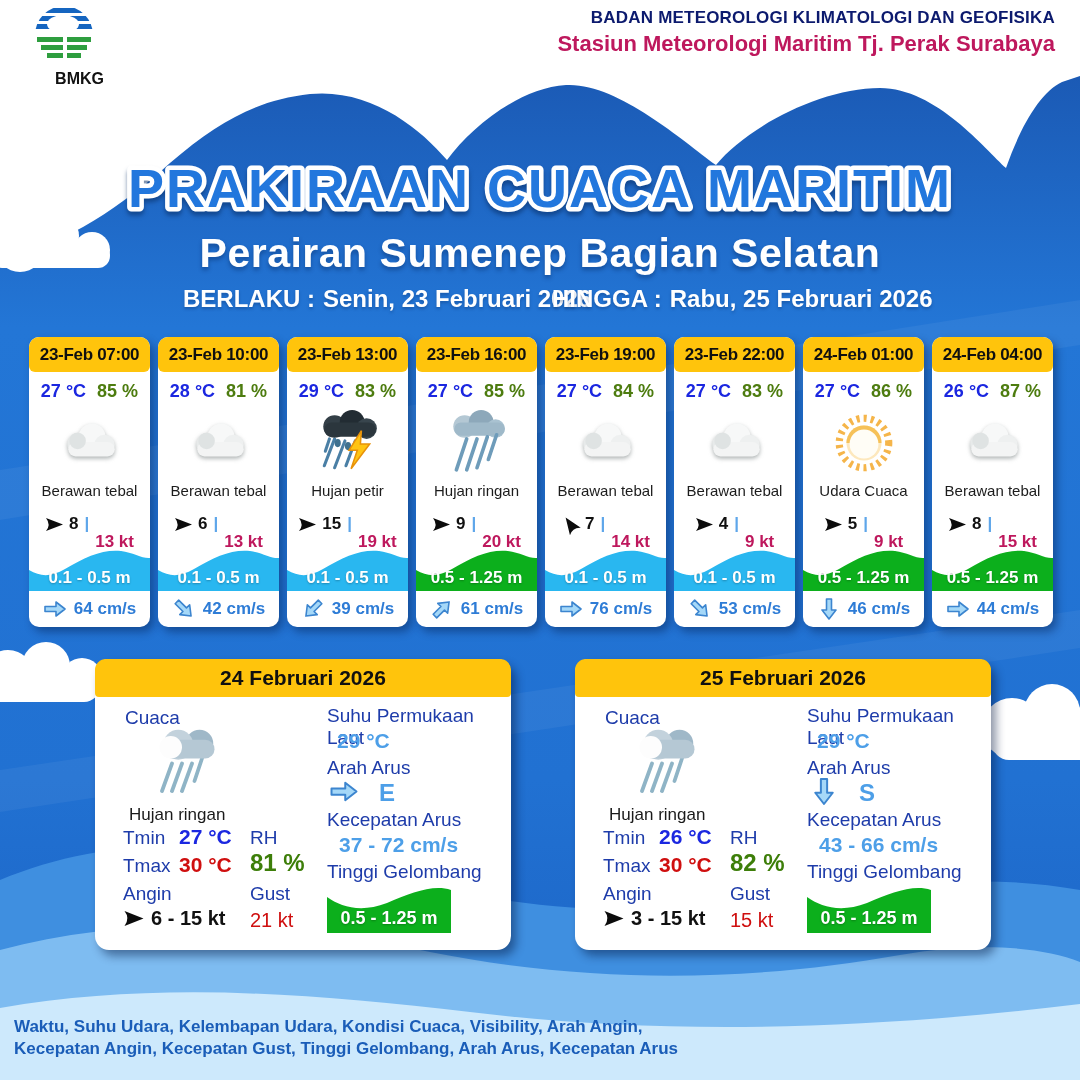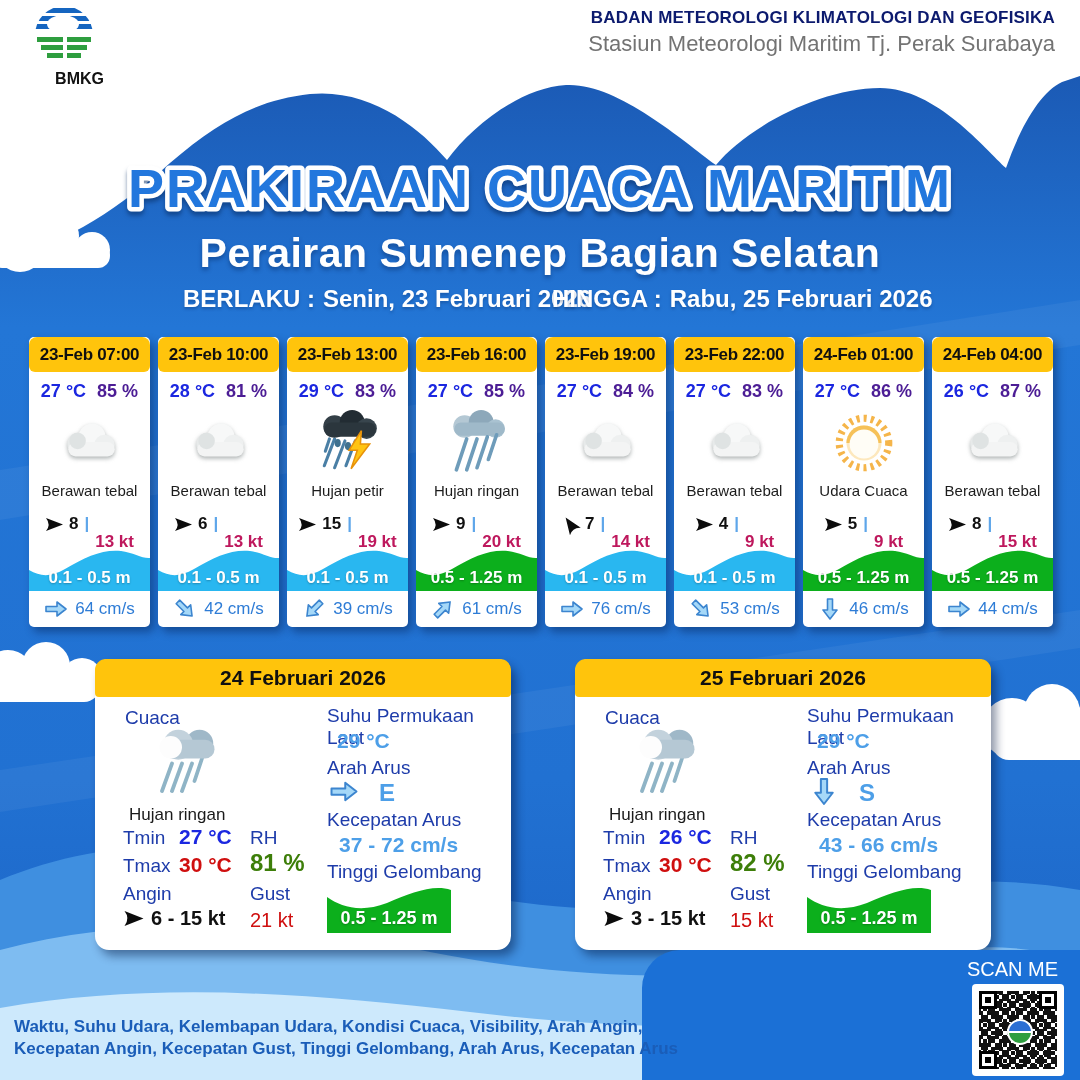--- a/index.html
+++ b/index.html
@@ -3,55 +3,55 @@
 <meta charset="utf-8">
 <style>
   html,body{margin:0;padding:0;background:#666;}
   .canvas{position:relative;width:1080px;height:1080px;overflow:hidden;background:#ffffff;
           font-family:"Liberation Sans",sans-serif;margin:0 auto;}
   .bg{position:absolute;left:0;top:0;z-index:0;}
 
   
   .org{position:absolute;top:8px;right:25px;text-align:right;z-index:2;}
   .org-l1{font-size:17px;font-weight:bold;color:#0c1a6e;letter-spacing:.2px;}
-  .org-l2{font-size:22px;font-weight:normal;color:#737373;margin-top:3px;}
+  .org-l2{font-size:22px;font-weight:bold;color:#be185d;margin-top:3px;}
   .logo{position:absolute;left:24px;top:4px;z-index:2;width:80px;text-align:center;}
   .logo-txt{font-size:16px;font-weight:bold;color:#111;margin-top:0px;text-align:right;}
 
   
   .title-svg{position:absolute;left:0;top:155px;z-index:2;}
   .subtitle{position:absolute;left:0;top:230px;width:100%;text-align:center;z-index:2;
             font-size:41px;font-weight:bold;color:#fff;letter-spacing:.5px;
             text-shadow:0 3px 4px rgba(5,40,95,.45);}
   .valid{position:absolute;top:285px;z-index:2;color:#fff;font-size:24px;font-weight:bold;
          text-shadow:0 2px 3px rgba(5,40,95,.35);}
   .valid .v-label{margin-right:8px;}
   .valid-from{left:145px;margin-left:38px;} .valid-to{left:552px;}
 
   
   .cards{position:absolute;left:29px;top:337px;display:flex;gap:8px;z-index:2;}
-  .card{width:121px;height:290px;background:#fff;border-radius:5px;overflow:hidden;
+  .card{width:121px;height:290px;background:#fff;border-radius:10px;overflow:hidden;
         display:flex;flex-direction:column;box-shadow:4px 5px 8px rgba(0,25,70,.42);}
   .card-h{height:35px;line-height:35px;background:#ffc40c;border-radius:8px 8px 6px 6px;
           text-align:center;font-size:17px;font-weight:bold;color:#101010;letter-spacing:-.3px;}
   .temp-row{display:flex;justify-content:center;gap:11px;margin-top:9px;
             font-size:18px;font-weight:bold;}
-  .tv{color:#1b27e0;} .hv{color:#4c1d95;}
+  .tv{color:#1b27e0;} .hv{color:#4d7c0f;}
   .icon-wrap{height:76px;display:flex;align-items:center;justify-content:center;margin-top:3px;}
   .desc{text-align:center;font-size:15px;color:#1c1c1c;margin-top:1px;}
   .wind-row{margin-top:auto;display:flex;align-items:center;justify-content:center;gap:5px;
             height:30px;font-size:17px;font-weight:bold;color:#111;}
   .pipe{color:#5ea6ea;font-weight:bold;margin:0 1px;}
   .gust{color:#be185d;margin-top:36px;}
   .waveband{position:relative;height:47px;margin-top:5px;}
   .waveband svg{position:absolute;left:0;top:0;}
   .wave-label{position:absolute;left:0;right:0;bottom:3px;text-align:center;color:#fff;
               font-weight:bold;font-size:17px;text-shadow:0 1px 2px rgba(0,0,0,.25);}
   .cur-row{height:36px;display:flex;align-items:center;justify-content:center;gap:7px;
-           font-size:17px;font-weight:normal;color:#2e7cd6;}
+           font-size:17px;font-weight:bold;color:#2e7cd6;}
 
   
   .dcard{position:absolute;top:659px;width:416px;height:291px;background:#fff;border-radius:14px;
          box-shadow:5px 6px 10px rgba(0,20,60,.45);z-index:2;}
   .dcard-1{left:95px;} .dcard-2{left:575px;}
   .dcard-h{height:38px;line-height:38px;background:#ffc40c;border-radius:11px 11px 4px 4px;
            text-align:center;font-size:21px;font-weight:bold;color:#101010;}
   .dcard .abs{position:absolute;}
   .d-lbl{font-size:19px;color:#1e3caa;}
   .d-blk{font-size:17px;color:#1a1a1a;}
@@ -593,24 +593,14 @@
         </svg>
       <div class="wave-label">0.5 - 1.25 m</div>
     </div>
   </div>
 
   <div class="footer">
     <div>Waktu, Suhu Udara, Kelembapan Udara, Kondisi Cuaca, Visibility, Arah Angin,</div>
     <div>Kecepatan Angin, Kecepatan Gust, Tinggi Gelombang, Arah Arus, Kecepatan Arus</div>
   </div>
 
-  <div class="scan">
-    <div class="scan-label">SCAN ME</div>
-    <div class="qr">
-      <div class="qr-pat"></div>
-      <div class="qr-f tl"></div>
-      <div class="qr-f tr"></div>
-      <div class="qr-f bl"></div>
-      <div class="qr-logo"></div>
-    </div>
-  </div>
 
 </div>
 
 </body></html>

